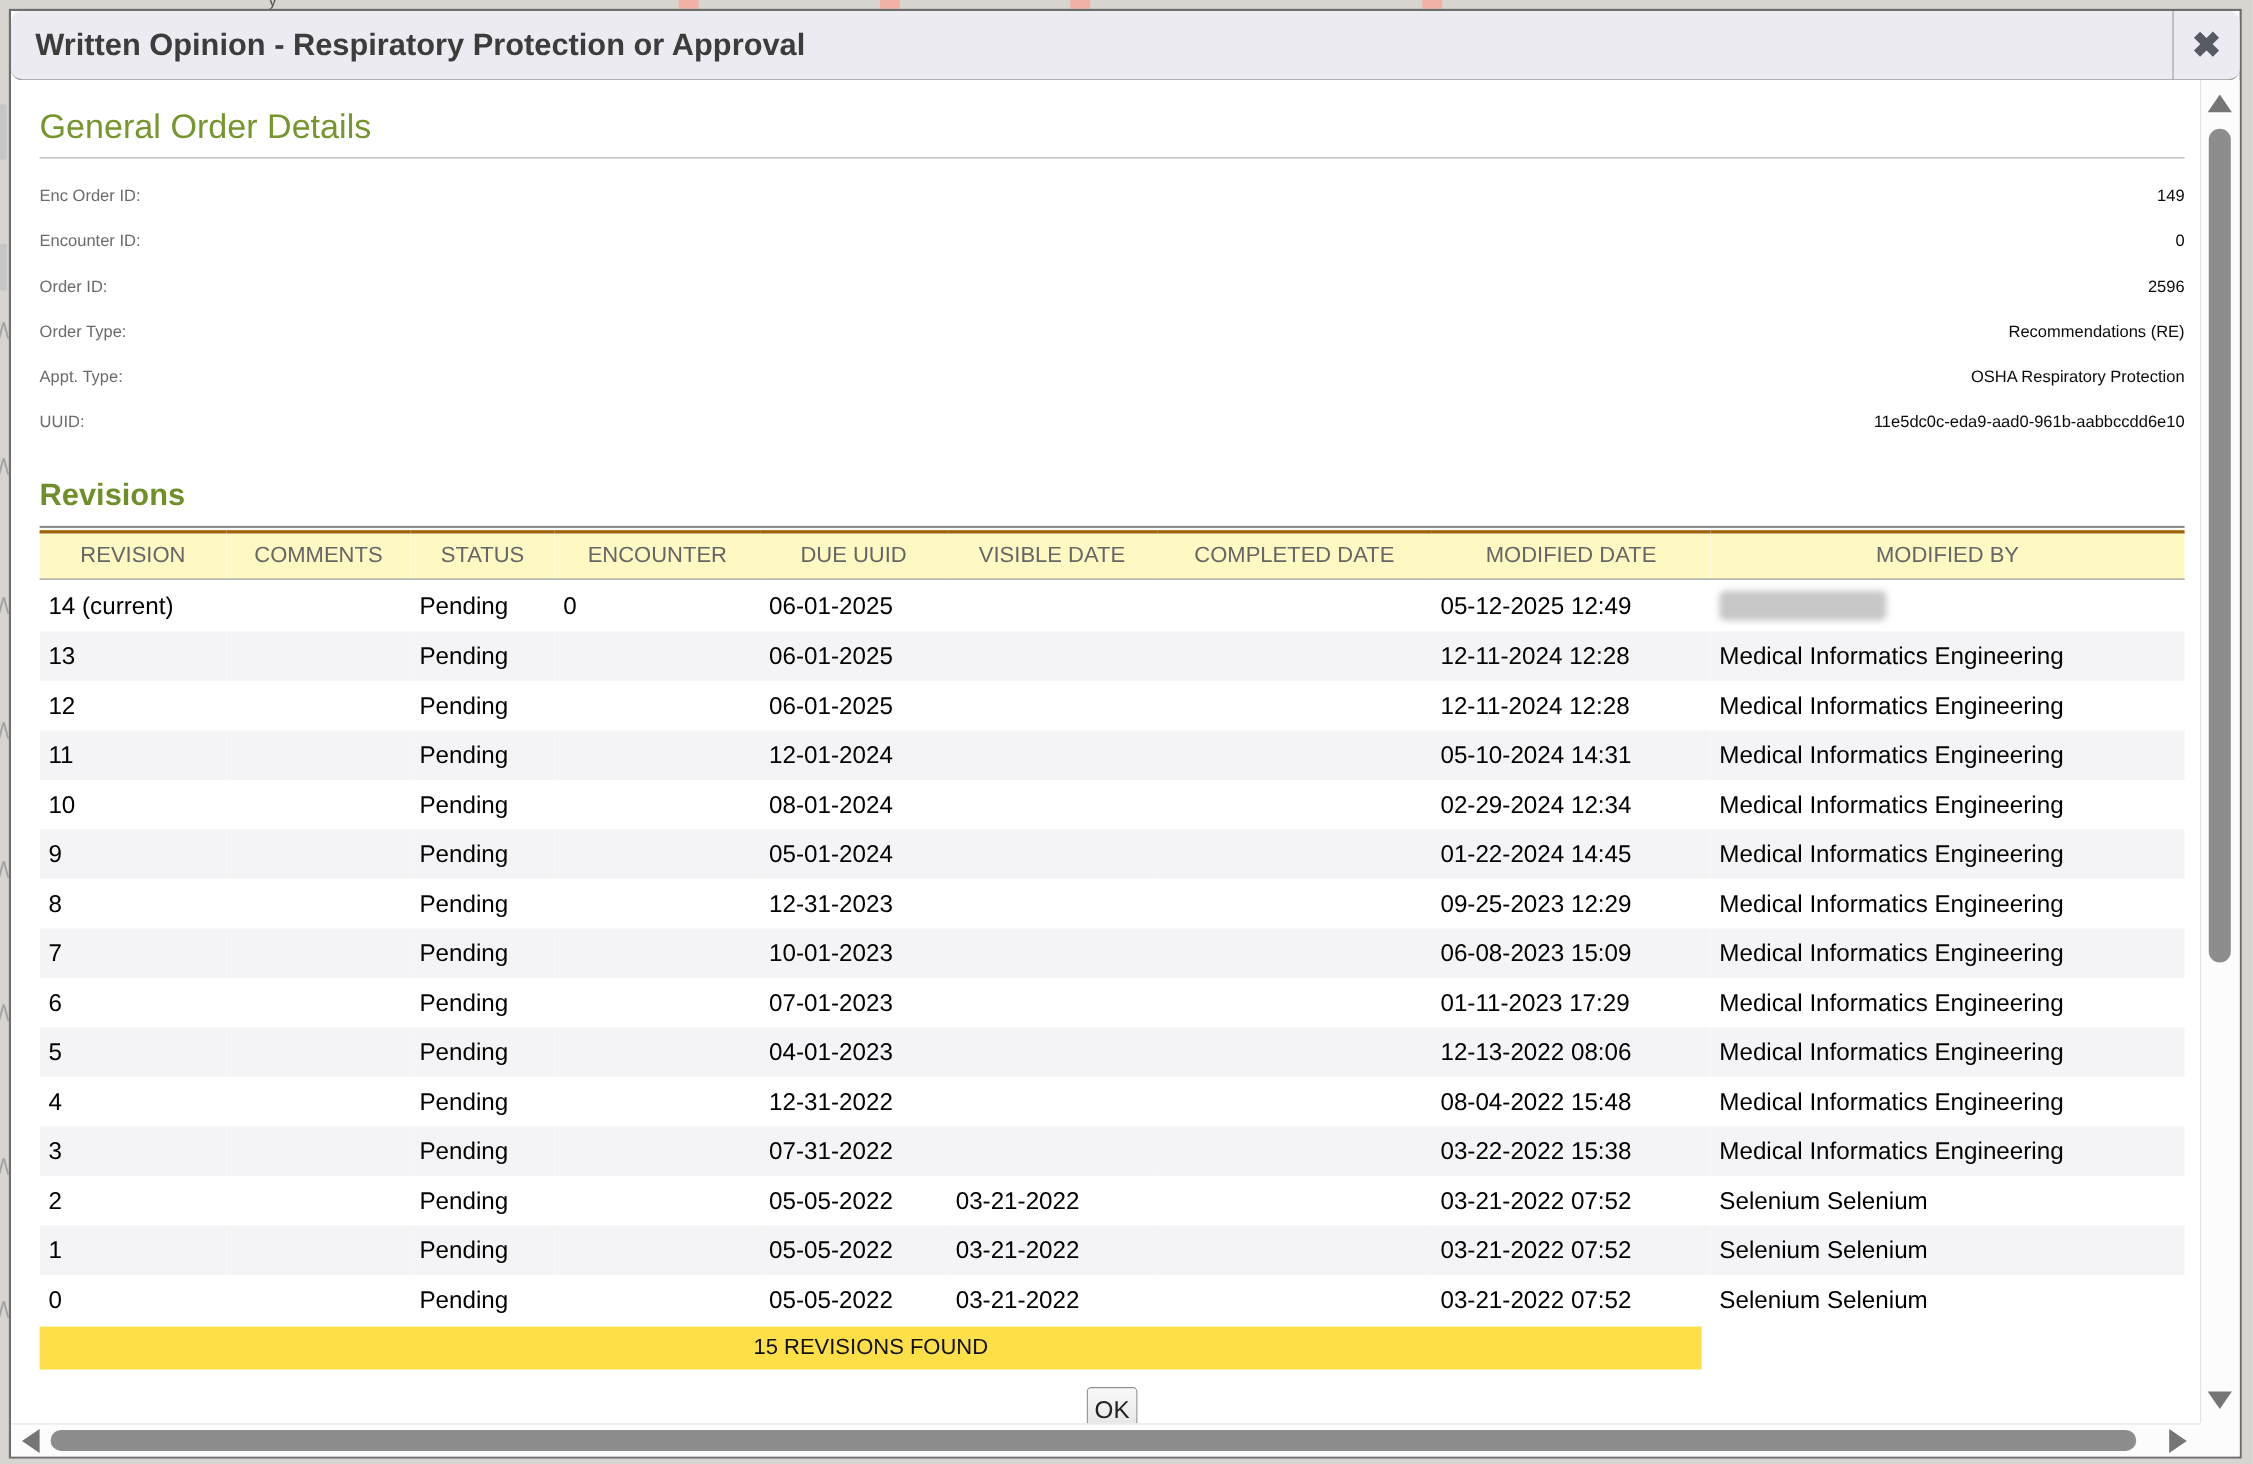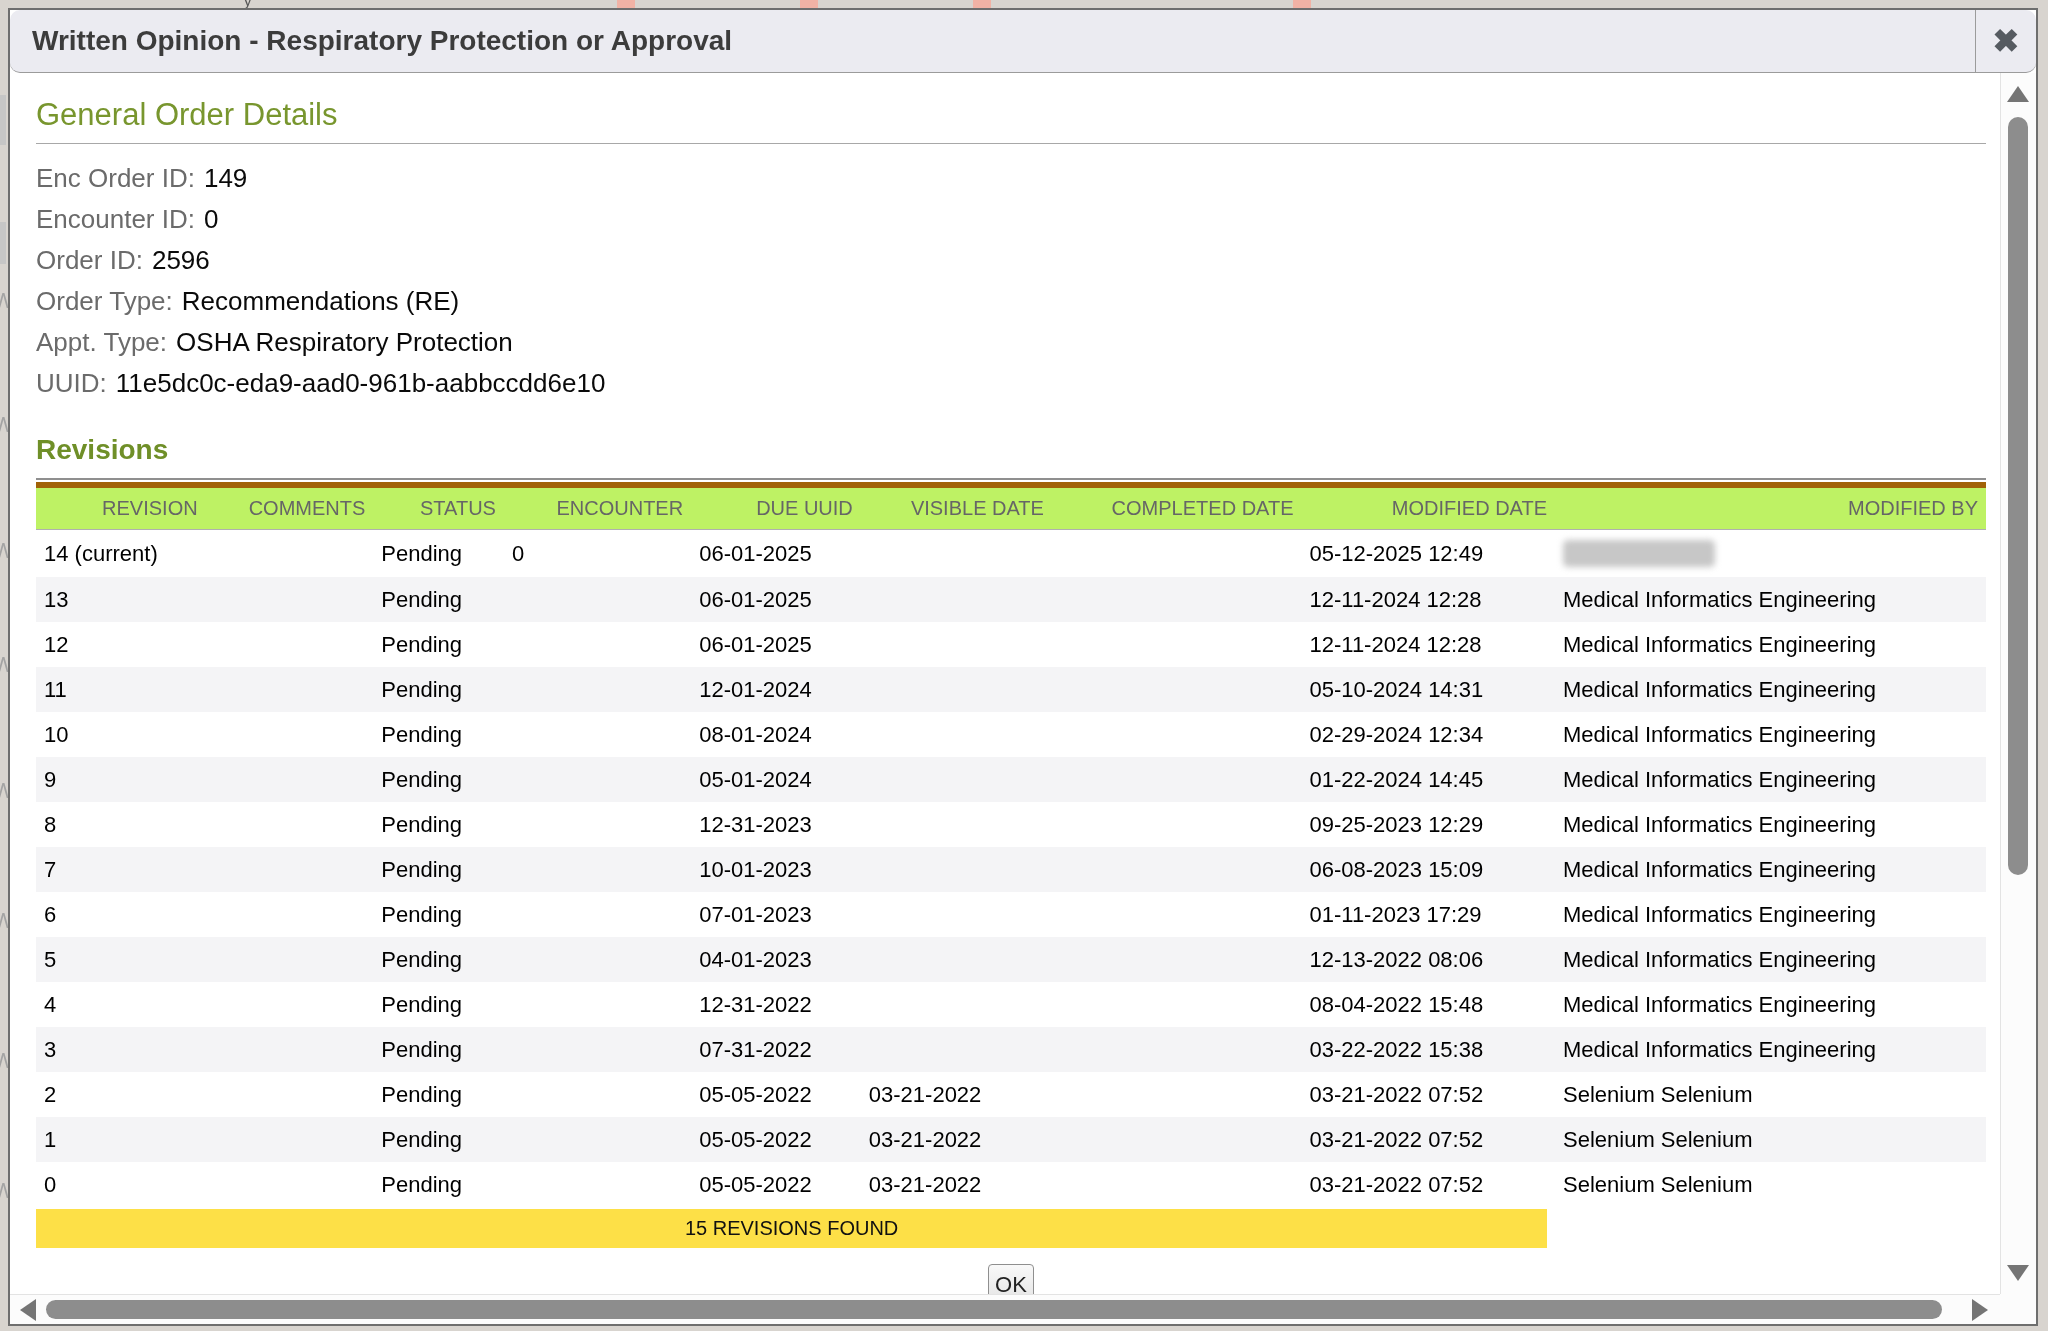--- a/index.html
+++ b/index.html
@@ -34,33 +34,33 @@
   .content{
     position:absolute;top:63px;left:0;right:36px;bottom:30px;
     padding:12px 14px 0 26px;box-sizing:border-box;overflow:hidden;background:#fff;
   }
 
   h1.section{
     font-size:31px;font-weight:400;color:#78962e;
     margin:12px 0 0 0;padding-bottom:10px;border-bottom:1px solid #a8a8a8;
   }
   .fields{margin-top:14px;}
-  .field{height:41px;display:flex;align-items:center;font-size:26px;}
+  .field{height:41px;display:flex;align-items:center;font-size:15px;justify-content:space-between;}
   .flabel{color:#6b6b6b;margin-right:9px;white-space:pre;}
   .fvalue{color:#0a0a0a;}
 
   h2.section{
     font-size:28px;font-weight:bold;color:#6f8f28;
     margin:30px 0 0 0;padding-bottom:12px;border-bottom:2px solid #8f8f8f;
   }
 
   table.revisions{width:100%;border-collapse:collapse;table-layout:fixed;margin-top:2px;}
   table.revisions thead th{
-    background:#bef264;color:#666;font-weight:400;font-size:20px;text-align:right;
-    padding:9px 8px;border-top:6px solid #a16207;border-bottom:1px solid #b0b0b0;
+    background:#fef9c3;color:#666;font-weight:400;font-size:20px;text-align:center;
+    padding:9px 8px;border-top:3px solid #a16207;border-bottom:1px solid #b0b0b0;
     white-space:nowrap;overflow:hidden;
   }
   table.revisions tbody td{
     font-size:22px;color:#000;padding:10px 8px;line-height:25px;
     white-space:nowrap;overflow:hidden;
   }
   table.revisions tbody tr.alt{background:#f4f4f6;}
   .redacted{
     width:152px;height:27px;background:#c7c7c7;border-radius:5px;filter:blur(3px);
   }

